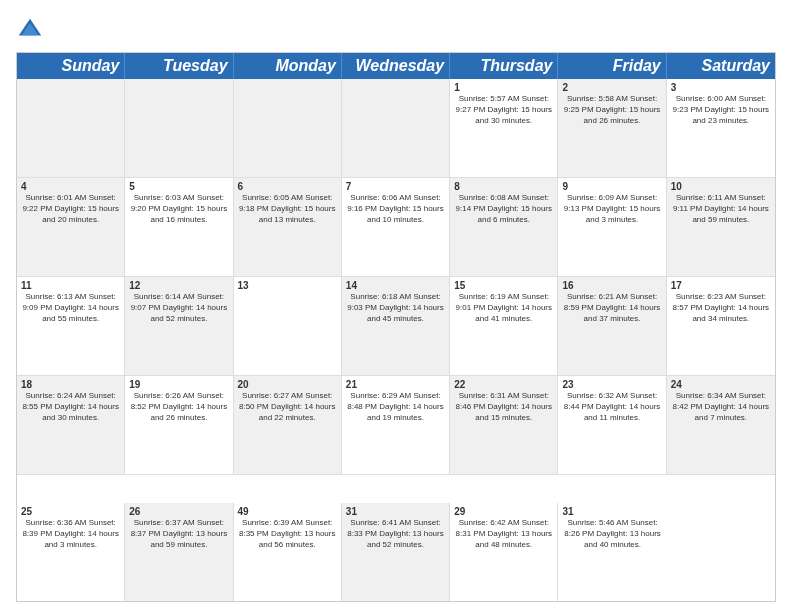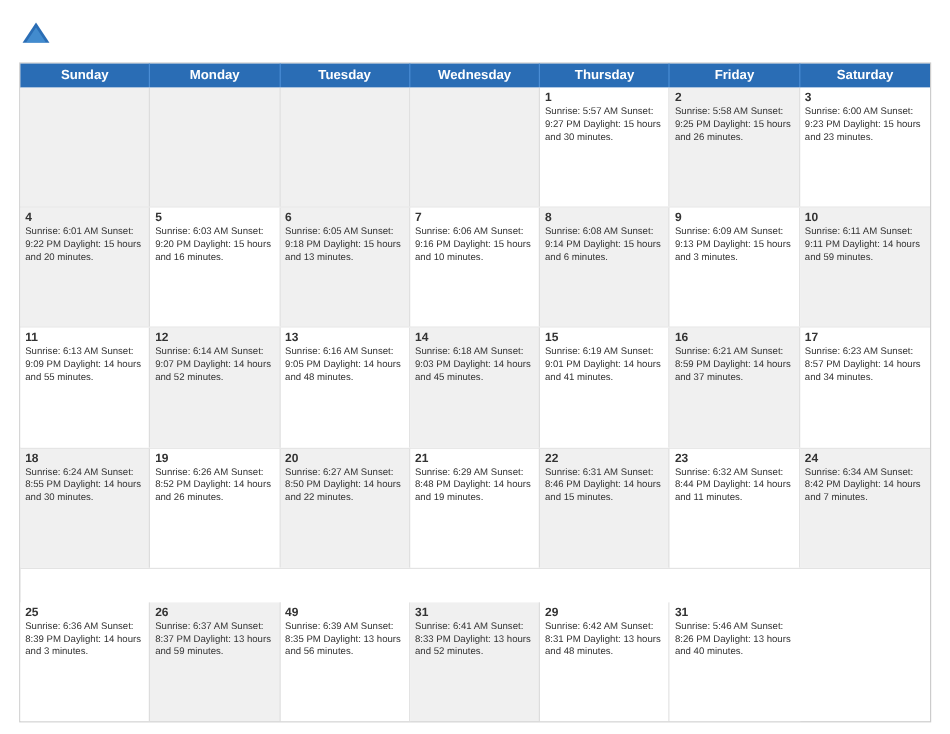--- a/index.html
+++ b/index.html
@@ -66,25 +66,26 @@
       flex-direction: column;
       border: 1px solid #ccc;
     }
     .cal-header {
       display: grid;
       grid-template-columns: repeat(7, 1fr);
       background: #2a6db5;
     }
     .cal-header-cell {
       color: #fff;
-      font-size: 11px;
+      font-size: 16px;
       font-weight: bold;
       padding: 4px 5px;
-      text-align: center;
+      text-align: right;
       border-right: 1px solid #4a8dd5;
+      font-style: italic;
     }
     .cal-header-cell:last-child { border-right: none; }
     .cal-body {
       flex: 1;
       display: flex;
       flex-direction: column;
     }
     .cal-row {
       display: grid;
       grid-template-columns: repeat(7, 1fr);
@@ -107,20 +108,21 @@
     .day-num {
       font-size: 10px;
       font-weight: bold;
       display: block;
       margin-bottom: 1px;
     }
     .cell-text {
       font-size: 8px;
       line-height: 1.35;
       color: #333;
+      text-align: center;
     }
   </style>
 </head>
 <body>
 
 <div class="page">
   <div class="header">
     <div class="logo">
       <svg class="logo-icon" viewBox="0 0 40 40">
         <polygon points="20,4 36,28 4,28" fill="#2a6db5"></polygon>
@@ -133,22 +135,22 @@
     </div>
     <div class="title-block">
       <div class="main-title"></div>
       <div class="subtitle"></div>
     </div>
   </div>
 
   <div class="calendar">
     <div class="cal-header">
     <div class="cal-header-cell">Sunday</div>
+        <div class="cal-header-cell">Tuesday</div>
         <div class="cal-header-cell">Monday</div>
-        <div class="cal-header-cell">Tuesday</div>
         <div class="cal-header-cell">Wednesday</div>
         <div class="cal-header-cell">Thursday</div>
         <div class="cal-header-cell">Friday</div>
         <div class="cal-header-cell">Saturday</div>
       </div>
     <div class="cal-body">
     <div class="cal-row">
           <div class="cal-cell shaded empty"></div>
           <div class="cal-cell shaded empty"></div>
           <div class="cal-cell shaded empty"></div>
@@ -224,23 +226,20 @@
 Daylight: 14 hours and 55 minutes.</div>
           </div>
           <div class="cal-cell shaded">
             <span class="day-num">12</span>
             <div class="cell-text">Sunrise: 6:14 AM
 Sunset: 9:07 PM
 Daylight: 14 hours and 52 minutes.</div>
           </div>
           <div class="cal-cell">
             <span class="day-num">13</span>
-            <div class="cell-text">Sunrise: 6:16 AM
-Sunset: 9:05 PM
-Daylight: 14 hours and 48 minutes.</div>
           </div>
           <div class="cal-cell shaded">
             <span class="day-num">14</span>
             <div class="cell-text">Sunrise: 6:18 AM
 Sunset: 9:03 PM
 Daylight: 14 hours and 45 minutes.</div>
           </div>
           <div class="cal-cell">
             <span class="day-num">15</span>
             <div class="cell-text">Sunrise: 6:19 AM

